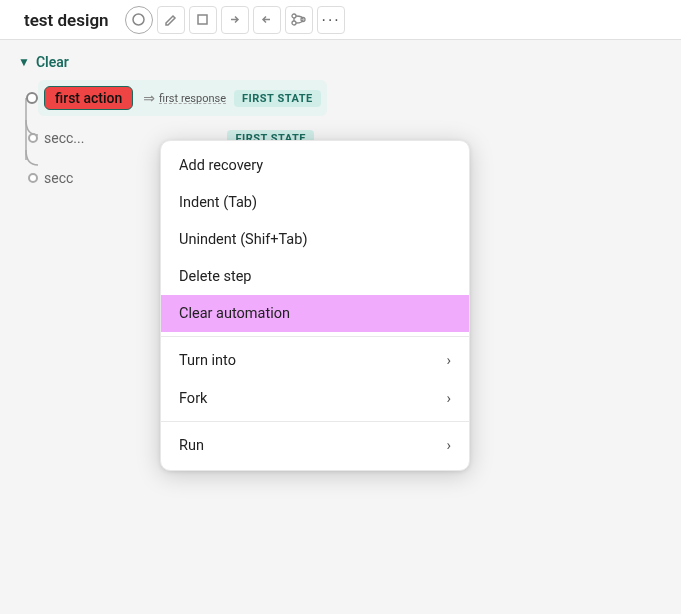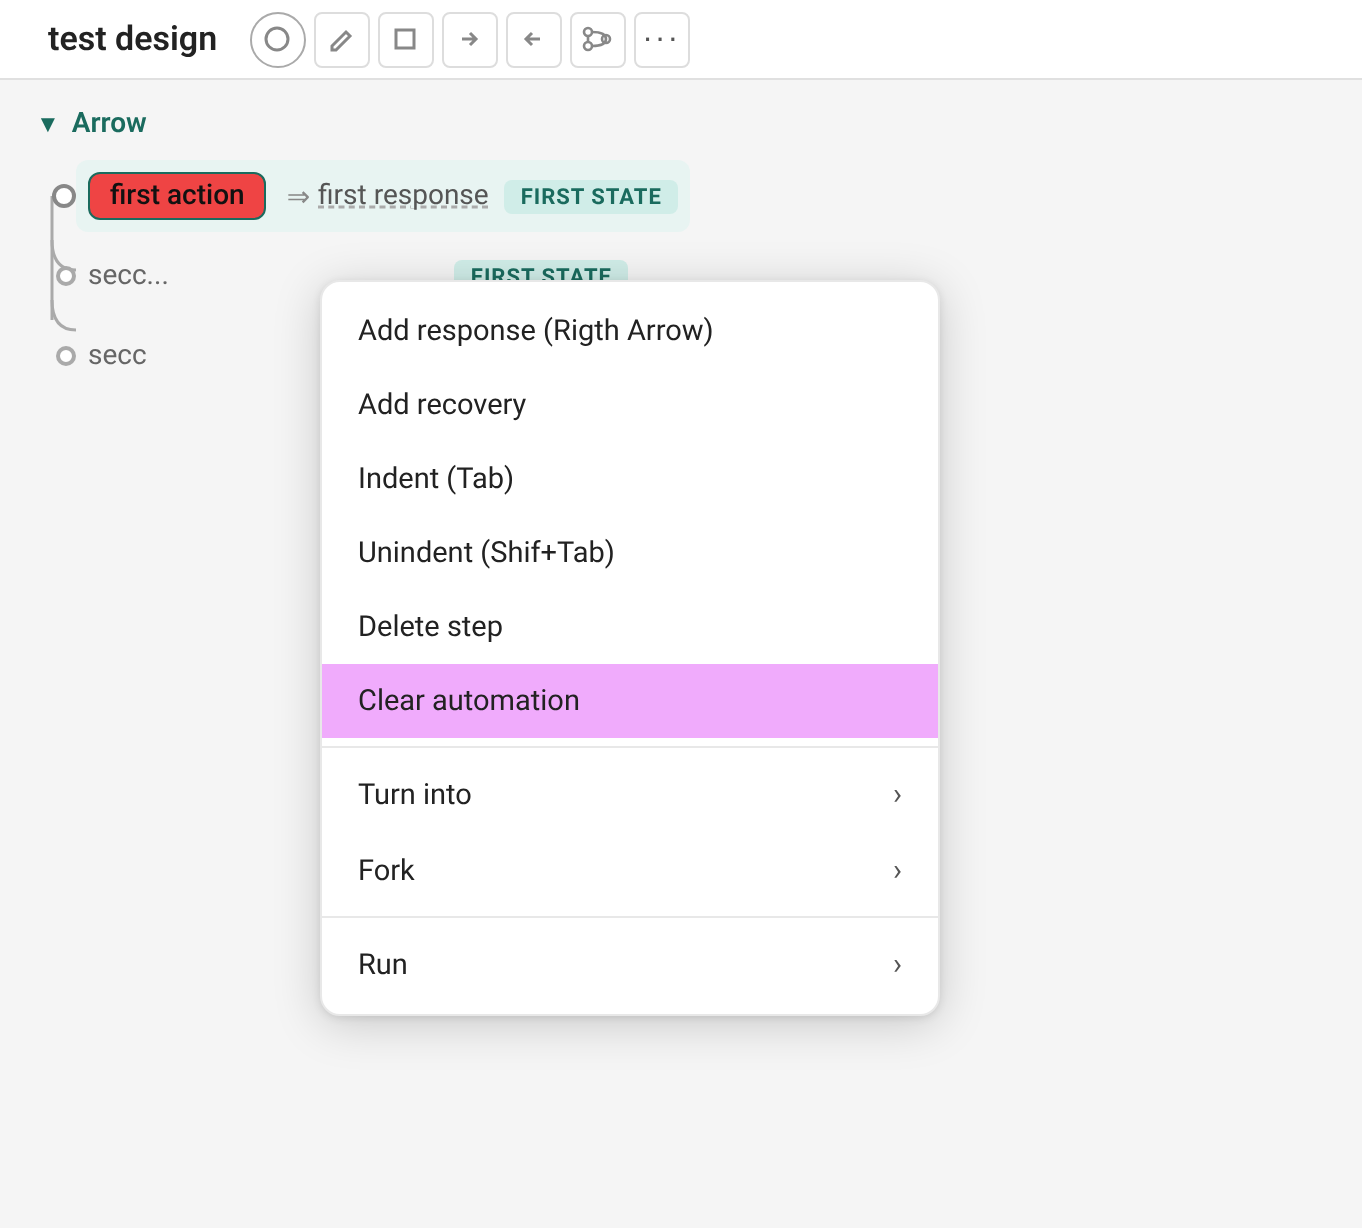--- a/index.html
+++ b/index.html
@@ -132,21 +132,21 @@
       color: #111;
     }
 
     .arrow-icon {
       color: #888;
       font-size: 14px;
       margin: 0 4px;
     }
 
     .node-response {
-      font-size: 14px;
+      font-size: 11px;
       color: #555;
       white-space: nowrap;
       text-decoration: underline;
       text-decoration-style: dashed;
       text-decoration-color: #aaa;
     }
 
     .state-badge {
       font-size: 11px;
       font-weight: 700;
@@ -261,21 +261,21 @@
     <button class="toolbar-icon-btn" title="More" style="font-size:16px; color:#555; letter-spacing:1px;">···</button>
   </div>
 </div>
 
 <div class="main-area">
 
   <div class="left-panel">
 
     <div class="label-header">
       <span class="label-chevron">▼</span>
-      <span>Arrow</span>
+      <span>Clear</span>
     </div>
 
     <div class="nodes-wrapper">
 
       <svg class="tree-svg" width="30" height="130" style="position:absolute; left:8px; top:0;">
 
         <line x1="8" y1="18" x2="8" y2="80" stroke="#aaa" stroke-width="1.5"></line>
 
         <path d="M8 40 Q8 55 20 55" fill="none" stroke="#aaa" stroke-width="1.5"></path>
 
@@ -310,23 +310,20 @@
         </div>
         <div class="node-row" style="flex:1; display:flex; align-items:center; padding: 4px 6px;">
           <span class="node-text-muted">secc</span>
         </div>
       </div>
     </div>
   </div>
 
   <div class="context-menu">
 
-    <div class="menu-item">
-      <span>Add response (Rigth Arrow)</span>
-    </div>
 
     <div class="menu-item">
       <span>Add recovery</span>
     </div>
 
     <div class="menu-item">
       <span>Indent (Tab)</span>
     </div>
 
     <div class="menu-item">

